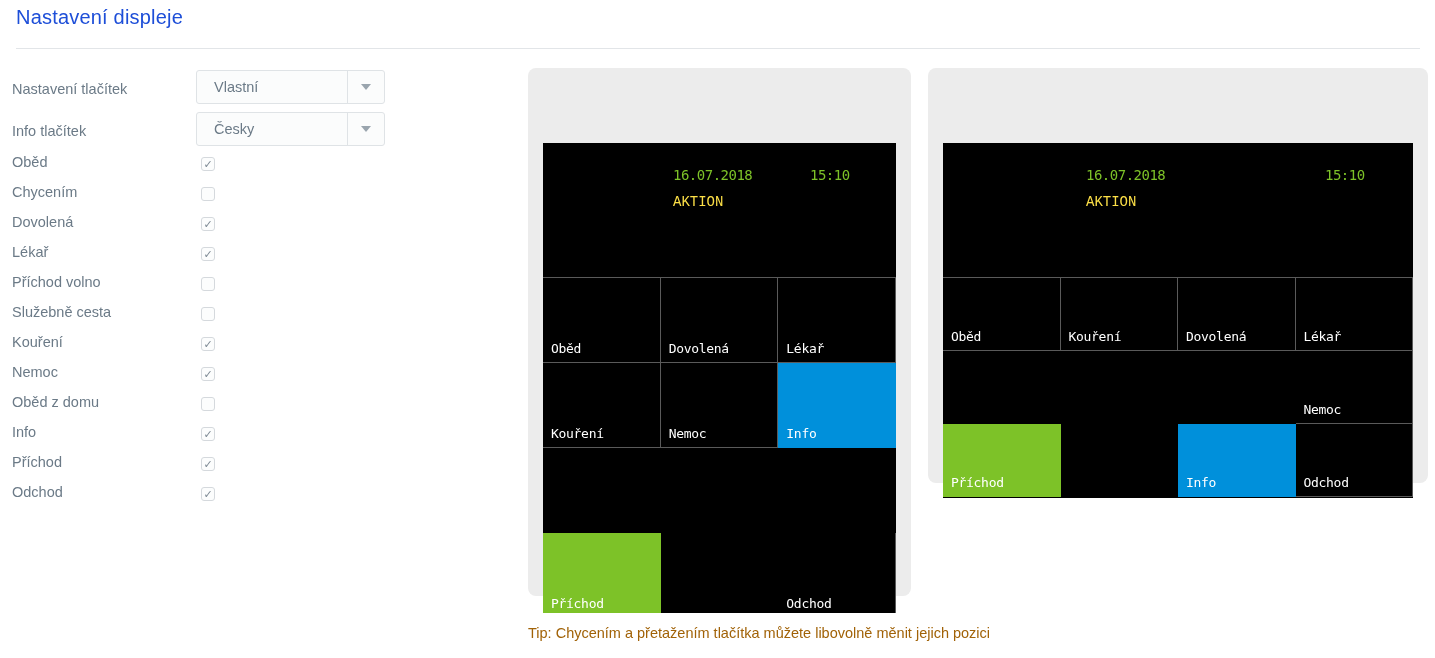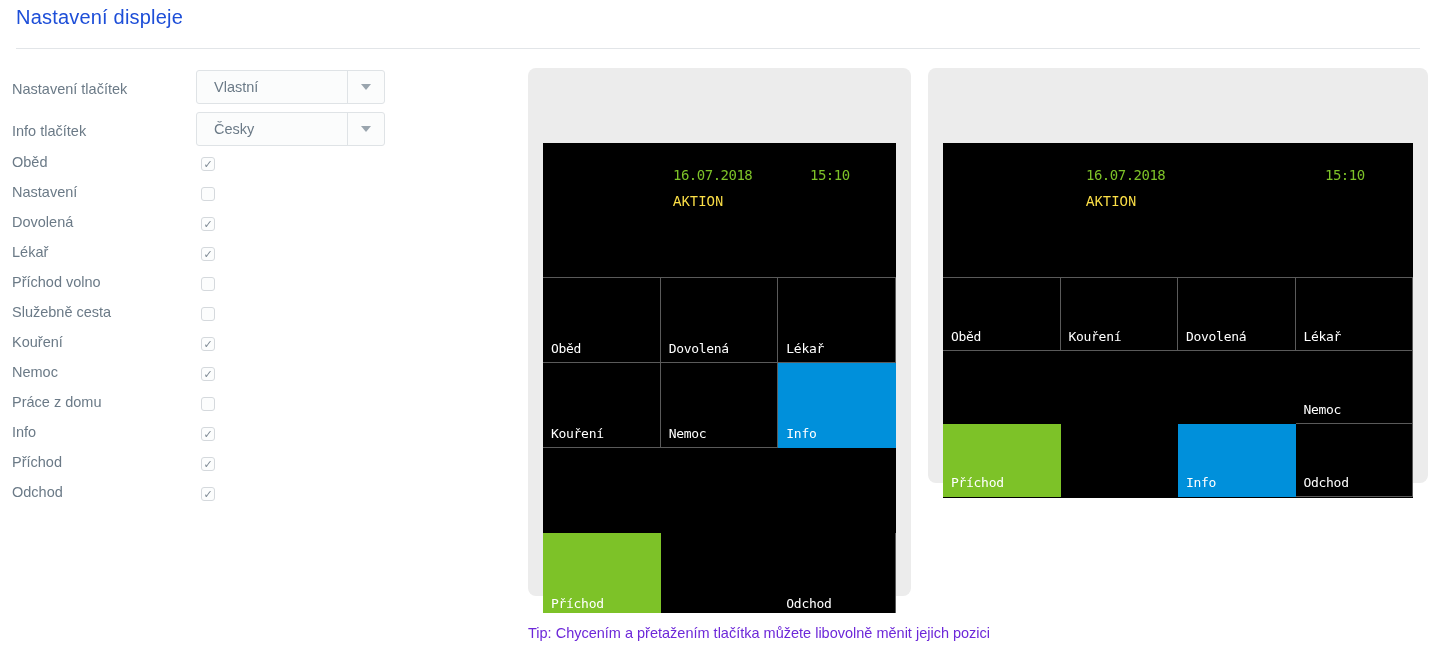--- a/index.html
+++ b/index.html
@@ -201,21 +201,21 @@
     font-family: "DejaVu Sans Mono", monospace;
     letter-spacing: -0.3px;
     white-space: nowrap;
   }
 
   .tip-text {
     position: absolute;
     left: 528px;
     top: 625px;
     font-size: 14.5px;
-    color: #6d28d9;
+    color: #a16207;
     white-space: nowrap;
   }
 </style>
 </head>
 <body>
 
 <div class="page-title">Nastavení displeje</div>
 <div class="title-divider"></div>
 
 <div class="form-col">
@@ -241,21 +241,21 @@
   </div>
 
   <div id="checkbox-list">
       <div class="form-row">
         <div class="form-label">Oběd</div>
         <div class="cb-box checked">
           <span class="tick">✓</span>
         </div>
       </div>
       <div class="form-row">
-        <div class="form-label">Nastavení</div>
+        <div class="form-label">Chycením</div>
         <div class="cb-box"></div>
       </div>
       <div class="form-row">
         <div class="form-label">Dovolená</div>
         <div class="cb-box checked">
           <span class="tick">✓</span>
         </div>
       </div>
       <div class="form-row">
         <div class="form-label">Lékař</div>
@@ -277,21 +277,21 @@
           <span class="tick">✓</span>
         </div>
       </div>
       <div class="form-row">
         <div class="form-label">Nemoc</div>
         <div class="cb-box checked">
           <span class="tick">✓</span>
         </div>
       </div>
       <div class="form-row">
-        <div class="form-label">Práce z domu</div>
+        <div class="form-label">Oběd z domu</div>
         <div class="cb-box"></div>
       </div>
       <div class="form-row">
         <div class="form-label">Info</div>
         <div class="cb-box checked">
           <span class="tick">✓</span>
         </div>
       </div>
       <div class="form-row">
         <div class="form-label">Příchod</div>

